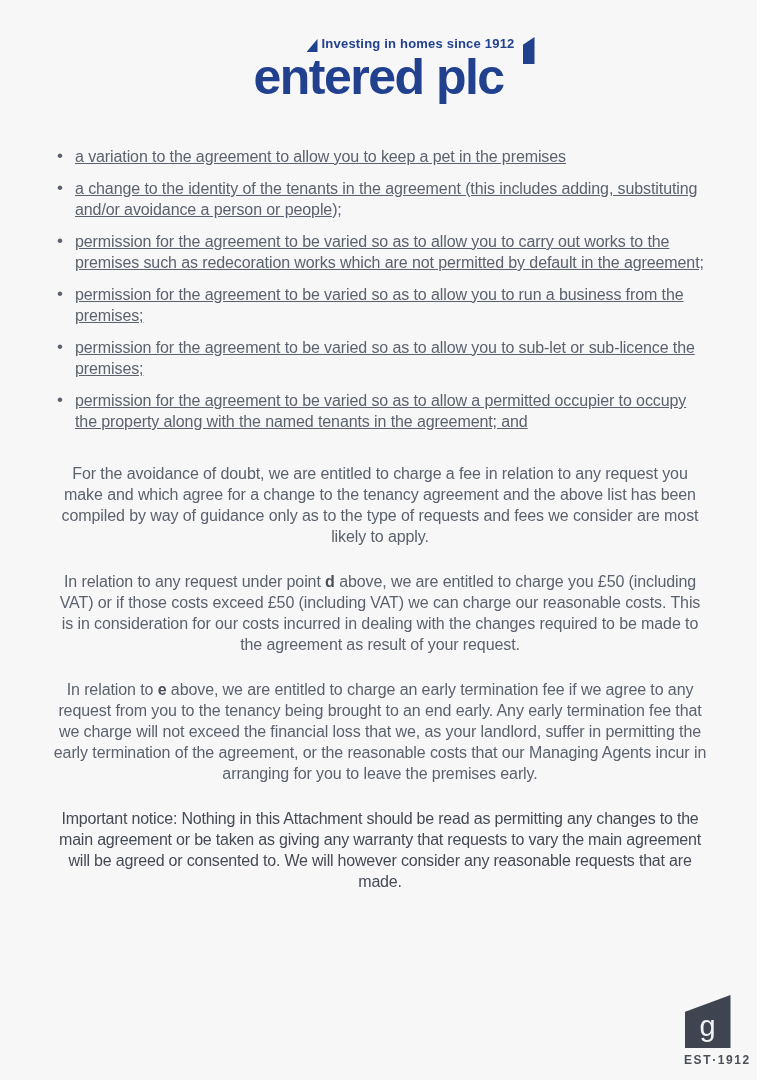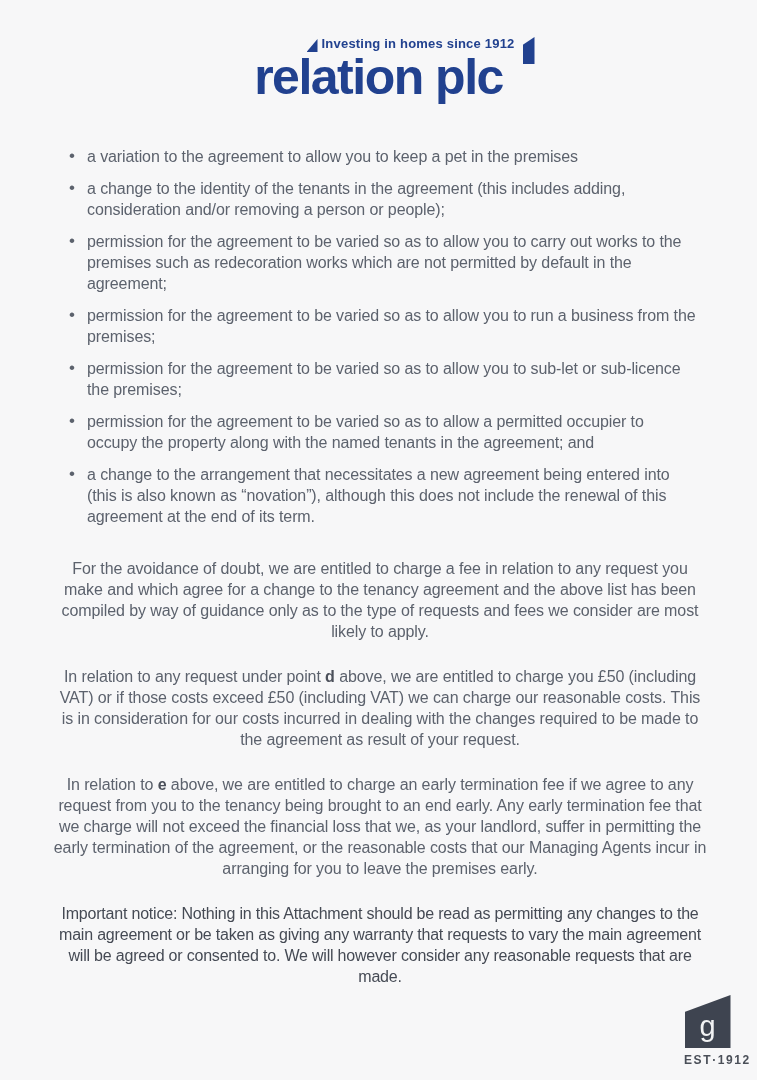--- a/index.html
+++ b/index.html
@@ -66,23 +66,24 @@
   }
 
   
   .content {
     margin: 44px 49px 0 52px;
     font-size: 16px;
     line-height: 21px;
     letter-spacing: -0.1px;
   }
   ul.bullet-list {
-    margin: 12px;
+    margin: 0;
     padding: 0;
     list-style: none;
+    text-decoration: underline;
   }
   ul.bullet-list li {
     position: relative;
     padding-left: 23px;
     margin-bottom: 11px;
   }
   ul.bullet-list li::before {
     content: "\2022";
     position: absolute;
     left: 5px;
@@ -136,33 +137,32 @@
 <body>
 
 <div class="page">
 
   <header class="brand">
     <div class="brand-tagline-row">
       <span class="flag flag-left"></span>
       <span class="brand-tagline">Investing in homes since 1912</span>
       <span class="flag flag-right"></span>
     </div>
-    <h1 class="brand-title">relation plc</h1>
+    <h1 class="brand-title">entered plc</h1>
   </header>
 
   <main class="content">
 
     <ul class="bullet-list">
       <li>a variation to the agreement to allow you to keep a pet in the premises</li>
-      <li>a change to the identity of the tenants in the agreement (this includes adding, consideration and/or removing a person or people);</li>
+      <li>a change to the identity of the tenants in the agreement (this includes adding, substituting and/or avoidance a person or people);</li>
       <li>permission for the agreement to be varied so as to allow you to carry out works to the premises such as redecoration works which are not permitted by default in the agreement;</li>
       <li>permission for the agreement to be varied so as to allow you to run a business from the premises;</li>
       <li>permission for the agreement to be varied so as to allow you to sub-let or sub-licence the premises;</li>
       <li>permission for the agreement to be varied so as to allow a permitted occupier to occupy the property along with the named tenants in the agreement; and</li>
-      <li>a change to the arrangement that necessitates a new agreement being entered into (this is also known as “novation”), although this does not include the renewal of this agreement at the end of its term.</li>
     </ul>
 
     <p class="para first">For the avoidance of doubt, we are entitled to charge a fee in relation to any request you make and which agree for a change to the tenancy agreement and the above list has been compiled by way of guidance only as to the type of requests and fees we consider are most likely to apply.</p>
 
     <p class="para"><span>In relation to any request under point </span><strong class="inline-bold">d</strong><span> above, we are entitled to charge you £50 (including VAT) or if those costs exceed £50 (including VAT) we can charge our reasonable costs. This is in consideration for our costs incurred in dealing with the changes required to be made to the agreement as result of your request.</span></p>
 
     <p class="para"><span>In relation to </span><strong class="inline-bold">e</strong><span> above, we are entitled to charge an early termination fee if we agree to any request from you to the tenancy being brought to an end early. Any early termination fee that we charge will not exceed the financial loss that we, as your landlord, suffer in permitting the early termination of the agreement, or the reasonable costs that our Managing Agents incur in arranging for you to leave the premises early.</span></p>
 
     <p class="para notice">Important notice: Nothing in this Attachment should be read as permitting any changes to the main agreement or be taken as giving any warranty that requests to vary the main agreement will be agreed or consented to. We will however consider any reasonable requests that are made.</p>
 

